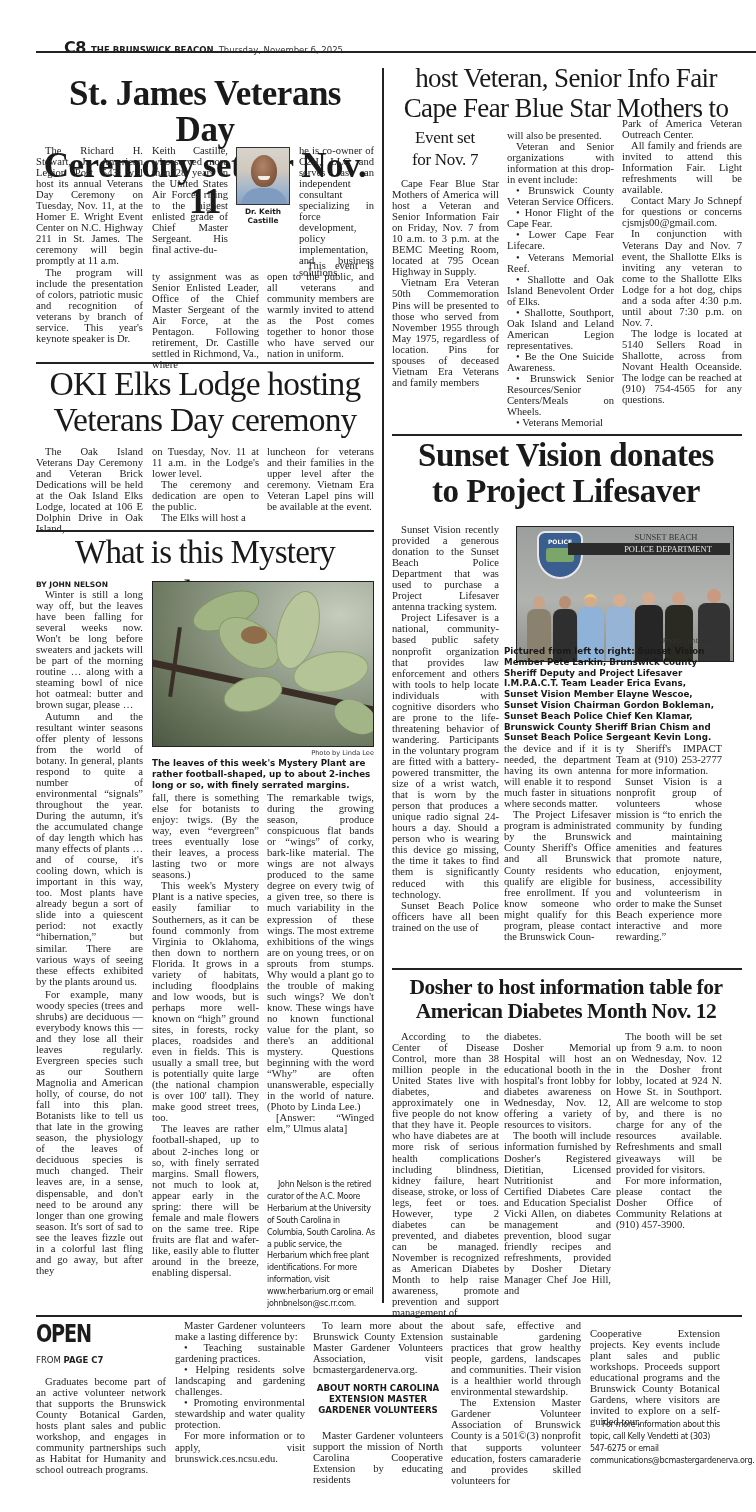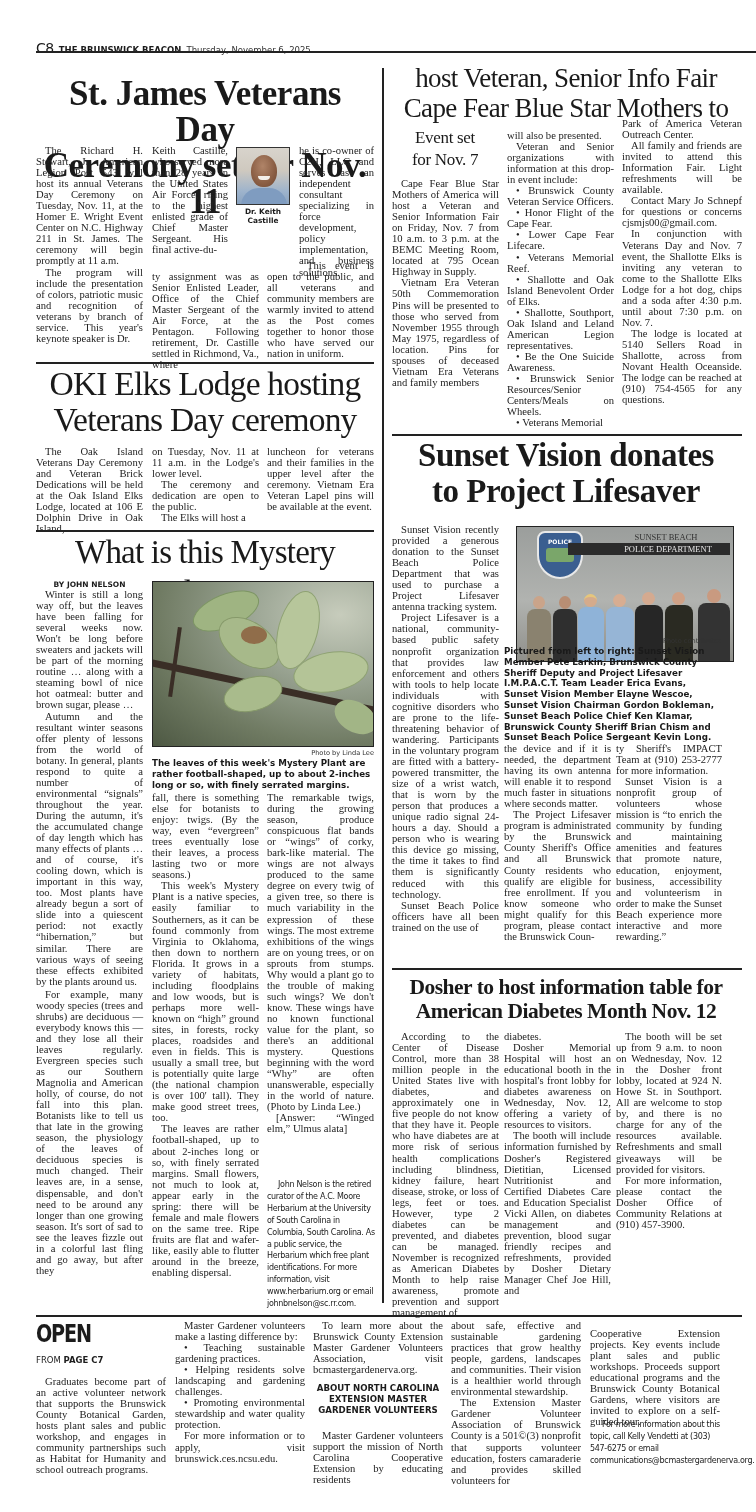--- a/index.html
+++ b/index.html
@@ -17,21 +17,21 @@
   .vrule { position: absolute; background: #222; width: 1.5px; }
   .caption { font-family: "DejaVu Sans", sans-serif; font-weight: bold; font-size: 8.7px; line-height: 10.8px; color: #1a1a1a; }
   .credit { font-family: "DejaVu Sans", sans-serif; font-size: 6.6px; text-align: right; color: #333; }
   .bio { font-family: "DejaVu Sans", sans-serif; font-size: 8px; line-height: 11.9px; color: #222; letter-spacing: -0.3px; }
   .photo { position: absolute; overflow: hidden; border: 1px solid #222; }
 </style>
 </head>
 <body>
 
 <div class="abs" style="left:36px; top:38px; width:720px; height:16px; font-family:'DejaVu Sans',sans-serif; white-space:nowrap;">
-  <span style="font-weight:normal; font-size:14px; letter-spacing:-0.5px;">C8</span>
+  <span style="font-weight:bold; font-size:16px; letter-spacing:-0.5px;margin-left:28px;">C8</span>
   <span style="font-weight:bold; font-size:8.5px;">THE BRUNSWICK BEACON</span>
   <span style="font-size:8.5px; color:#333;">Thursday, November 6, 2025</span>
 </div>
 <div class="rule" style="left:36px; top:51px; width:720px;"></div>
 
 <div class="abs" style="left:36px; top:60px; width:338px; height:290px;">
   <div class="hed hed-bold" style="font-size:35px; line-height:36px; margin-top:16px;">
     <div>St. James Veterans Day</div>
     <div>Ceremony set for Nov. 11</div>
   </div>
@@ -74,21 +74,21 @@
   <p class="ni">on Tuesday, Nov. 11 at 11 a.m. in the Lodge's lower level.</p>
   <p>The ceremony and dedication are open to the public.</p>
   <p>The Elks will host a</p>
 </div>
 <div class="abs body-text" style="left:267px; top:446px; width:107px;">
   <p class="ni">luncheon for veterans and their families in the upper level after the ceremony. Vietnam Era Veteran Lapel pins will be available at the event.</p>
 </div>
 <div class="rule" style="left:36px; top:530px; width:338px;"></div>
 
 <div class="hed" style="position:absolute; left:36px; top:532px; width:338px; font-size:33px; line-height:40px; letter-spacing:-0.8px;">What is this Mystery Plant?</div>
-<div class="abs sans" style="left:36px; top:580px; width:107px; text-align:center; font-weight:bold; font-size:7.5px;">BY JOHN NELSON</div>
+<div class="abs sans" style="left:36px; top:580px; width:107px; font-weight:bold; font-size:7.5px;">BY JOHN NELSON</div>
 <div class="abs body-text" style="left:36px; top:589px; width:107px;">
   <p>Winter is still a long way off, but the leaves have been falling for several weeks now. Won't be long before sweaters and jackets will be part of the morning routine … along with a steaming bowl of nice hot oatmeal: butter and brown sugar, please …</p>
   <p>Autumn and the resultant winter seasons offer plenty of lessons from the world of botany. In general, plants respond to quite a number of environmental “signals” throughout the year. During the autumn, it's the accumulated change of day length which has many effects of plants … and of course, it's cooling down, which is important in this way, too. Most plants have already begun a sort of slide into a quiescent period: not exactly “hibernation,” but similar. There are various ways of seeing these effects exhibited by the plants around us.</p>
   <p style="margin-top:2px;">For example, many woody species (trees and shrubs) are deciduous — everybody knows this — and they lose all their leaves regularly. Evergreen species such as our Southern Magnolia and American holly, of course, do not fall into this plan. Botanists like to tell us that late in the growing season, the physiology of the leaves of deciduous species is much changed. Their leaves are, in a sense, dispensable, and don't need to be around any longer than one growing season. It's sort of sad to see the leaves fizzle out in a colorful last fling and go away, but after they</p>
 </div>
 <div class="photo" style="left:152px; top:581px; width:222px; height:166px; background:radial-gradient(ellipse at 85% 20%,#c7ccbc 0%,#9aa493 35%,#6f7a62 70%,#4d5843 100%);">
   <div style="position:absolute; left:-10px; top:102px; width:250px; height:7px; background:#3a2e26; transform:rotate(12deg); border-radius:4px;"></div>
   <div style="position:absolute; left:20px; top:45px; width:4px; height:70px; background:#3a2e26; transform:rotate(8deg);"></div>
   <div style="position:absolute; left:38px; top:12px; width:70px; height:34px; background:#9fb482; border-radius:50%; transform:rotate(-22deg); border:1px solid #7d9564;"></div>
   <div style="position:absolute; left:62px; top:40px; width:68px; height:42px; background:#a7b98a; border-radius:50%; transform:rotate(35deg); border:1px solid #86996a;"></div>

